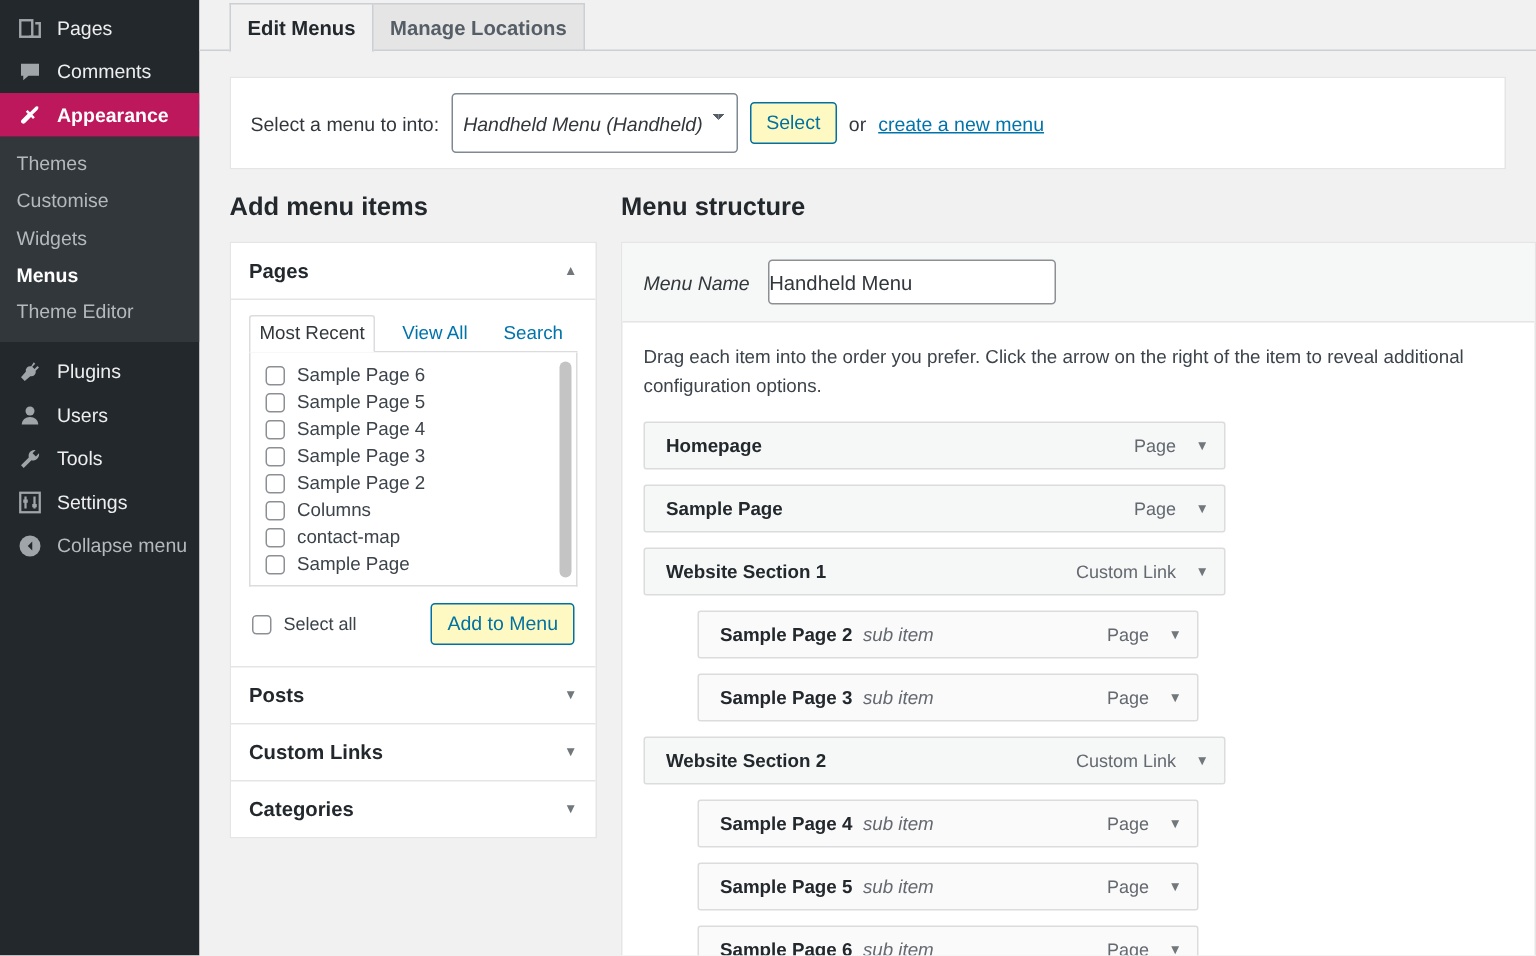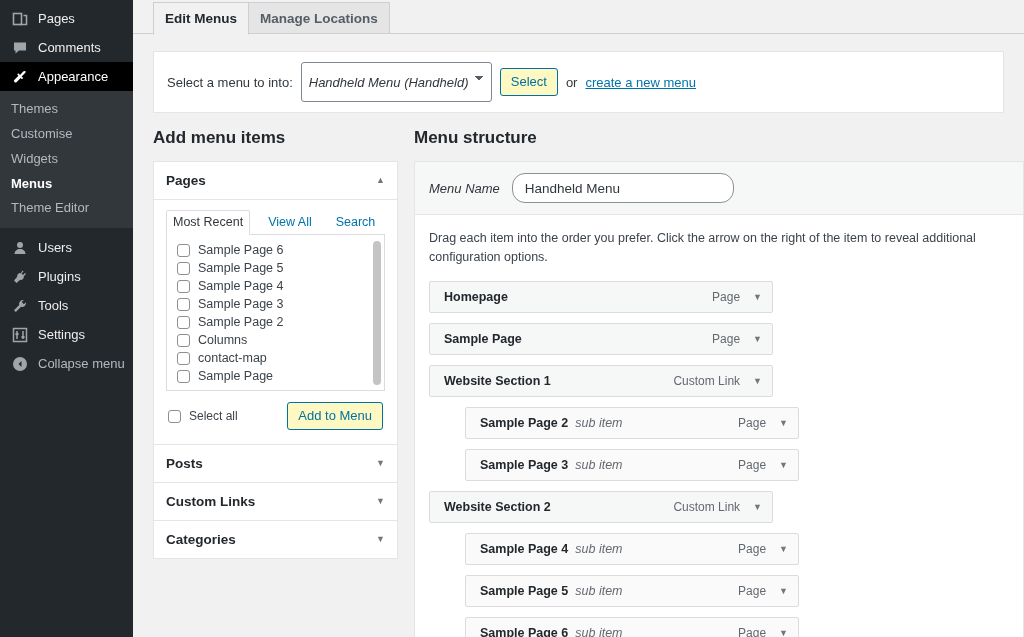--- a/index.html
+++ b/index.html
@@ -17,21 +17,21 @@
   .sidebar {
     width:133px; flex:0 0 133px; background:#23282d; color:#b4b9be;
     position:relative; padding-top:4px; height:637px;
   }
   .nav-top-item {
     display:flex; align-items:center; gap:9px;
     height:29px; padding:0 0 0 11px; font-size:13px; color:#eee;
     position:relative;
   }
   .nav-top-item.current {
-    background:#000000; color:#fff; font-weight:400;
+    background:#be185d; color:#fff; font-weight:700;
   }
   .nav-top-item.current::after {
     content:""; position:absolute; right:-8px; top:50%; margin-top:-8px;
     border:8px solid transparent; border-left-color:#0073aa; border-right:0;
   }
   .nav-icon { width:18px; height:18px; display:inline-flex; align-items:center; justify-content:center; flex:0 0 18px; }
   .nav-icon svg { display:block; }
   .submenu { background:#32373c; padding:6px 0 7px 0; }
   .submenu-item {
     display:block; padding:3px 16px 3px 11px; font-size:13px; color:#b4b9be; line-height:1.45;
@@ -129,29 +129,29 @@
 
   
   .struct-box { background:#fff; border:1px solid #e5e5e5; }
   .struct-namebar {
     background:#f6f7f7; border-bottom:1px solid #e5e5e5; padding:11px 14px;
     display:flex; align-items:center; gap:12px;
   }
   .namelabel { font-style:italic; font-size:13px; color:#32373c; }
   input.nameinput {
     font-family:"Liberation Sans", sans-serif; font-size:13.5px; color:#32373c;
-    width:222px; height:30px; padding:0 12px; border:1px solid #8c8f94; border-radius:13px; background:#fff;
+    width:192px; height:30px; padding:0 0; border:1px solid #8c8f94; border-radius:3px; background:#fff;
   }
   .struct-body { padding:14px 14px 18px 14px; }
   .hint { font-size:12.5px; color:#3c434a; margin:0 0 14px 0; line-height:1.5; }
 
   .mi {
     background:#f6f7f7; border:1px solid #dcdcde; border-radius:2px;
     display:flex; align-items:center; justify-content:space-between;
-    height:32px; padding:0 10px 0 14px; margin-bottom:10px; width:344px;
+    height:32px; padding:0 10px 0 14px; margin-bottom:10px; width:388px;
   }
   .mi.sub { margin-left:36px; width:334px; background:#fafafa; }
   .mi-left { display:flex; align-items:baseline; gap:7px; }
   .mi-title { font-size:12.5px; font-weight:bold; color:#23282d; }
   .mi-sub { font-size:12.5px; font-style:italic; color:#646970; }
   .mi-right { display:flex; align-items:center; gap:13px; }
   .mi-type { font-size:12px; color:#646970; }
   .mi-caret { color:#72777c; font-size:9px; }
 </style>
 </head>
@@ -195,34 +195,34 @@
       <a class="submenu-item">Widgets</a>
       <a class="submenu-item current">Menus</a>
       <a class="submenu-item">Theme Editor</a>
     </div>
 
     <div class="nav-divider"></div>
 
     <div class="nav-top-item">
       <span class="nav-icon">
         <svg width="16" height="16" viewBox="0 0 16 16">
+            <path d="M10.5 1.5l1 1-2 2 1.5 1.5 2-2 1 1-2.2 2.2a3 3 0 01-3.6 3.6L4.5 14 2 11.5l3.2-3.7a3 3 0 013.6-3.6z" fill="#a0a5aa"></path>
+          </svg>
+      </span>
+      <span>Plugins</span>
+    </div>
+
+    <div class="nav-top-item">
+      <span class="nav-icon">
+        <svg width="16" height="16" viewBox="0 0 16 16">
             <circle cx="8" cy="5" r="3" fill="#a0a5aa"></circle>
             <path d="M2.5 14c0-3 2.5-5 5.5-5s5.5 2 5.5 5z" fill="#a0a5aa"></path>
           </svg>
       </span>
       <span>Users</span>
-    </div>
-
-    <div class="nav-top-item">
-      <span class="nav-icon">
-        <svg width="16" height="16" viewBox="0 0 16 16">
-            <path d="M10.5 1.5l1 1-2 2 1.5 1.5 2-2 1 1-2.2 2.2a3 3 0 01-3.6 3.6L4.5 14 2 11.5l3.2-3.7a3 3 0 013.6-3.6z" fill="#a0a5aa"></path>
-          </svg>
-      </span>
-      <span>Plugins</span>
     </div>
 
     <div class="nav-top-item">
       <span class="nav-icon">
         <svg width="16" height="16" viewBox="0 0 16 16">
             <path d="M11.8 2a4 4 0 00-4.6 5L2 12.2 3.8 14 9 8.8a4 4 0 005-4.6L11.9 6.3 9.7 4.1z" fill="#a0a5aa"></path>
           </svg>
       </span>
       <span>Tools</span>
     </div>

